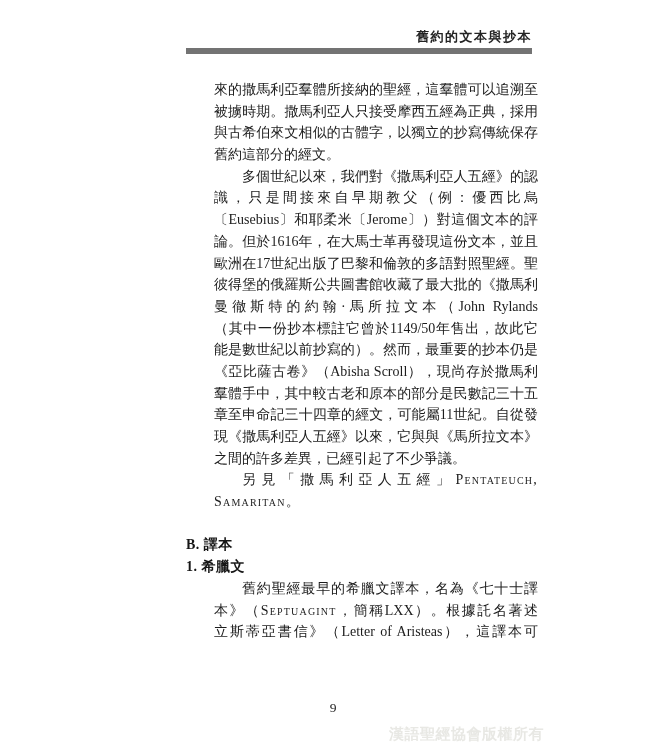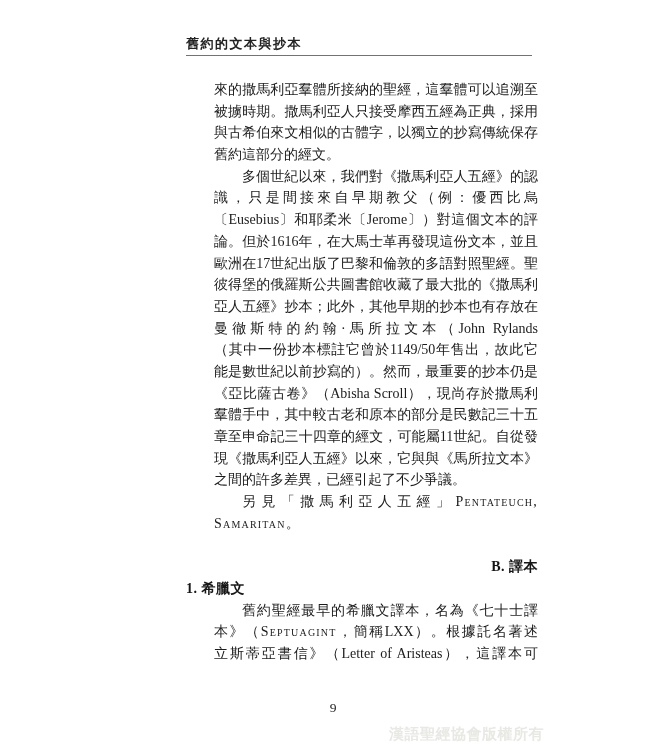--- a/index.html
+++ b/index.html
@@ -5,22 +5,22 @@
   html,body { margin:0; padding:0; }
   body {
     width:650px; height:750px; background:#ffffff; position:relative;
     font-family:"Liberation Serif","DejaVu Serif",serif;
     overflow:hidden;
   }
   .page { position:absolute; left:0; top:0; width:650px; height:750px; background:#ffffff; }
 
   
   .header {
-    position:absolute; left:186px; top:34px; width:346px; height:21px;
-    border-bottom:1px solid #737373; text-align:left;
+    position:absolute; left:186px; top:27px; width:346px; height:21px;
+    border-bottom:6px solid #737373; text-align:right;
   }
   .header-title {
     font-size:13px; font-weight:600; letter-spacing:1.5px; color:#232323;
   }
 
   
   .body-col {
     position:absolute; left:186px; top:79px; width:352px;
     color:#1c1c1c; font-size:14px; line-height:21.7px;
   }
@@ -29,21 +29,21 @@
     height:21.7px; overflow:hidden;margin-left:28px;
   }
   .tline.indent { text-indent:28px; }
   .tline.last { text-align-last:left; }
   .sc { font-variant:small-caps; letter-spacing:1.2px; }
 
   .hline {
     font-weight:700; height:21.7px; overflow:hidden;
     color:#161616; letter-spacing:0.5px;
   }
-  .hline.gap-above { margin-top:21.7px;text-align:right; }
+  .hline.gap-above { margin-top:21.7px; }
 
   
   .folio {
     position:absolute; left:8px; top:700px; width:650px; text-align:center;
     font-size:13.5px; color:#1a1a1a;
   }
 
   
   .watermark {
     position:absolute; left:389px; top:725px;
@@ -68,21 +68,20 @@
         <div class="tline"><span>與古希伯來文相似的古體字，以獨立的抄寫傳統保存</span></div>
         <div class="tline last"><span>舊約這部分的經文。</span></div>
       </div>
       <div>
         <div class="tline indent"><span>多個世紀以來，我們對《撒馬利亞人五經》的認</span></div>
         <div class="tline"><span>識，只是間接來自早期教父（例：優西比烏</span></div>
         <div class="tline"><span>〔Eusebius〕和耶柔米〔Jerome〕）對這個文本的評</span></div>
         <div class="tline"><span>論。但於1616年，在大馬士革再發現這份文本，並且</span></div>
         <div class="tline"><span>歐洲在17世紀出版了巴黎和倫敦的多語對照聖經。聖</span></div>
         <div class="tline"><span>彼得堡的俄羅斯公共圖書館收藏了最大批的《撒馬利</span></div>
-        <div class="tline"><span>亞人五經》抄本；此外，其他早期的抄本也有存放在</span></div>
         <div class="tline"><span>曼徹斯特的約翰·馬所拉文本（John Rylands</span></div>
         <div class="tline"><span>（其中一份抄本標註它曾於1149/50年售出，故此它可</span></div>
         <div class="tline"><span>能是數世紀以前抄寫的）。然而，最重要的抄本仍是</span></div>
         <div class="tline"><span>《亞比薩古卷》（Abisha Scroll），現尚存於撒馬利亞</span></div>
         <div class="tline"><span>羣體手中，其中較古老和原本的部分是民數記三十五</span></div>
         <div class="tline"><span>章至申命記三十四章的經文，可能屬11世紀。自從發</span></div>
         <div class="tline"><span>現《撒馬利亞人五經》以來，它與與《馬所拉文本》</span></div>
         <div class="tline last"><span>之間的許多差異，已經引起了不少爭議。</span></div>
       </div>
       <div>

